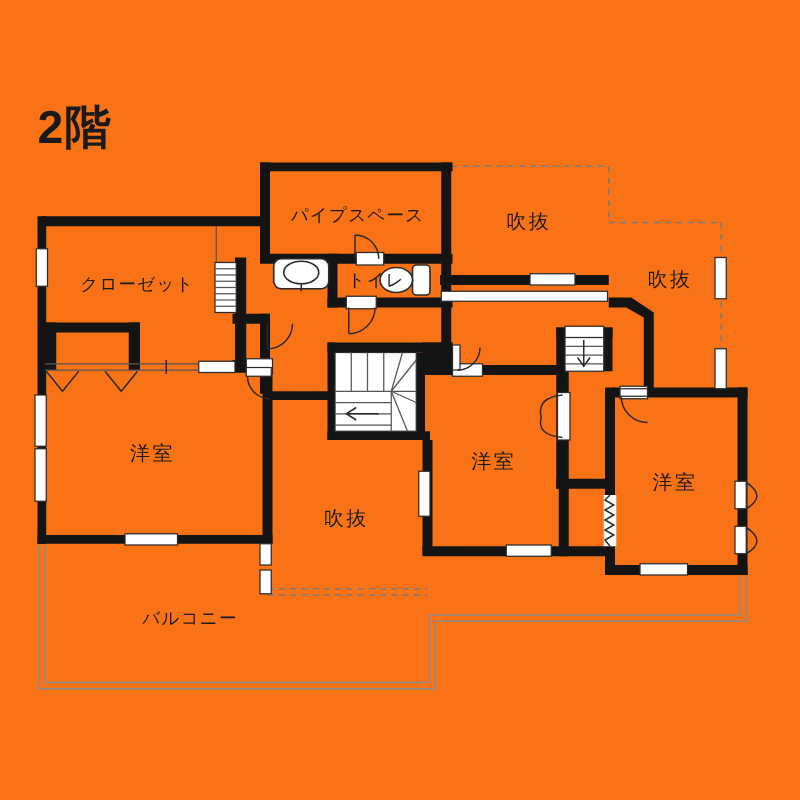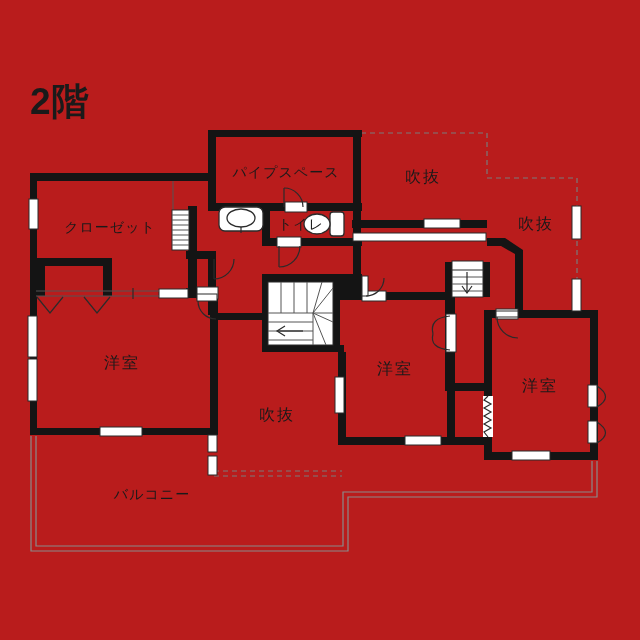--- a/index.html
+++ b/index.html
@@ -1,16 +1,16 @@
 <!DOCTYPE html>
 <html><head>
 <meta charset="utf-8">
 <style>
   html,body{margin:0;padding:0;background:#ffffff;}
-  .stage{width:640px;height:640px;position:relative;background:#b91c1c;overflow:hidden;
+  .stage{width:640px;height:640px;position:relative;background:#f97316;overflow:hidden;
          font-family:"Liberation Sans", sans-serif;}
   svg{display:block;}
   .lbl{font-family:"Liberation Sans", sans-serif;fill:#1a1a1a;text-anchor:middle;}
   .lbl-room{font-size:16px;letter-spacing:2px;}
   .lbl-small{font-size:14px;letter-spacing:1px;}
   .lbl-title{font-size:37px;font-weight:bold;text-anchor:start;letter-spacing:1px;}
   .wall{fill:#141414;stroke:none;}
   .opening{fill:#ffffff;stroke:#2b2b2b;stroke-width:1;}
   .thinline{stroke:#2b2b2b;stroke-width:1.2;fill:none;}
   .hairline{stroke:#555;stroke-width:1;fill:none;}

